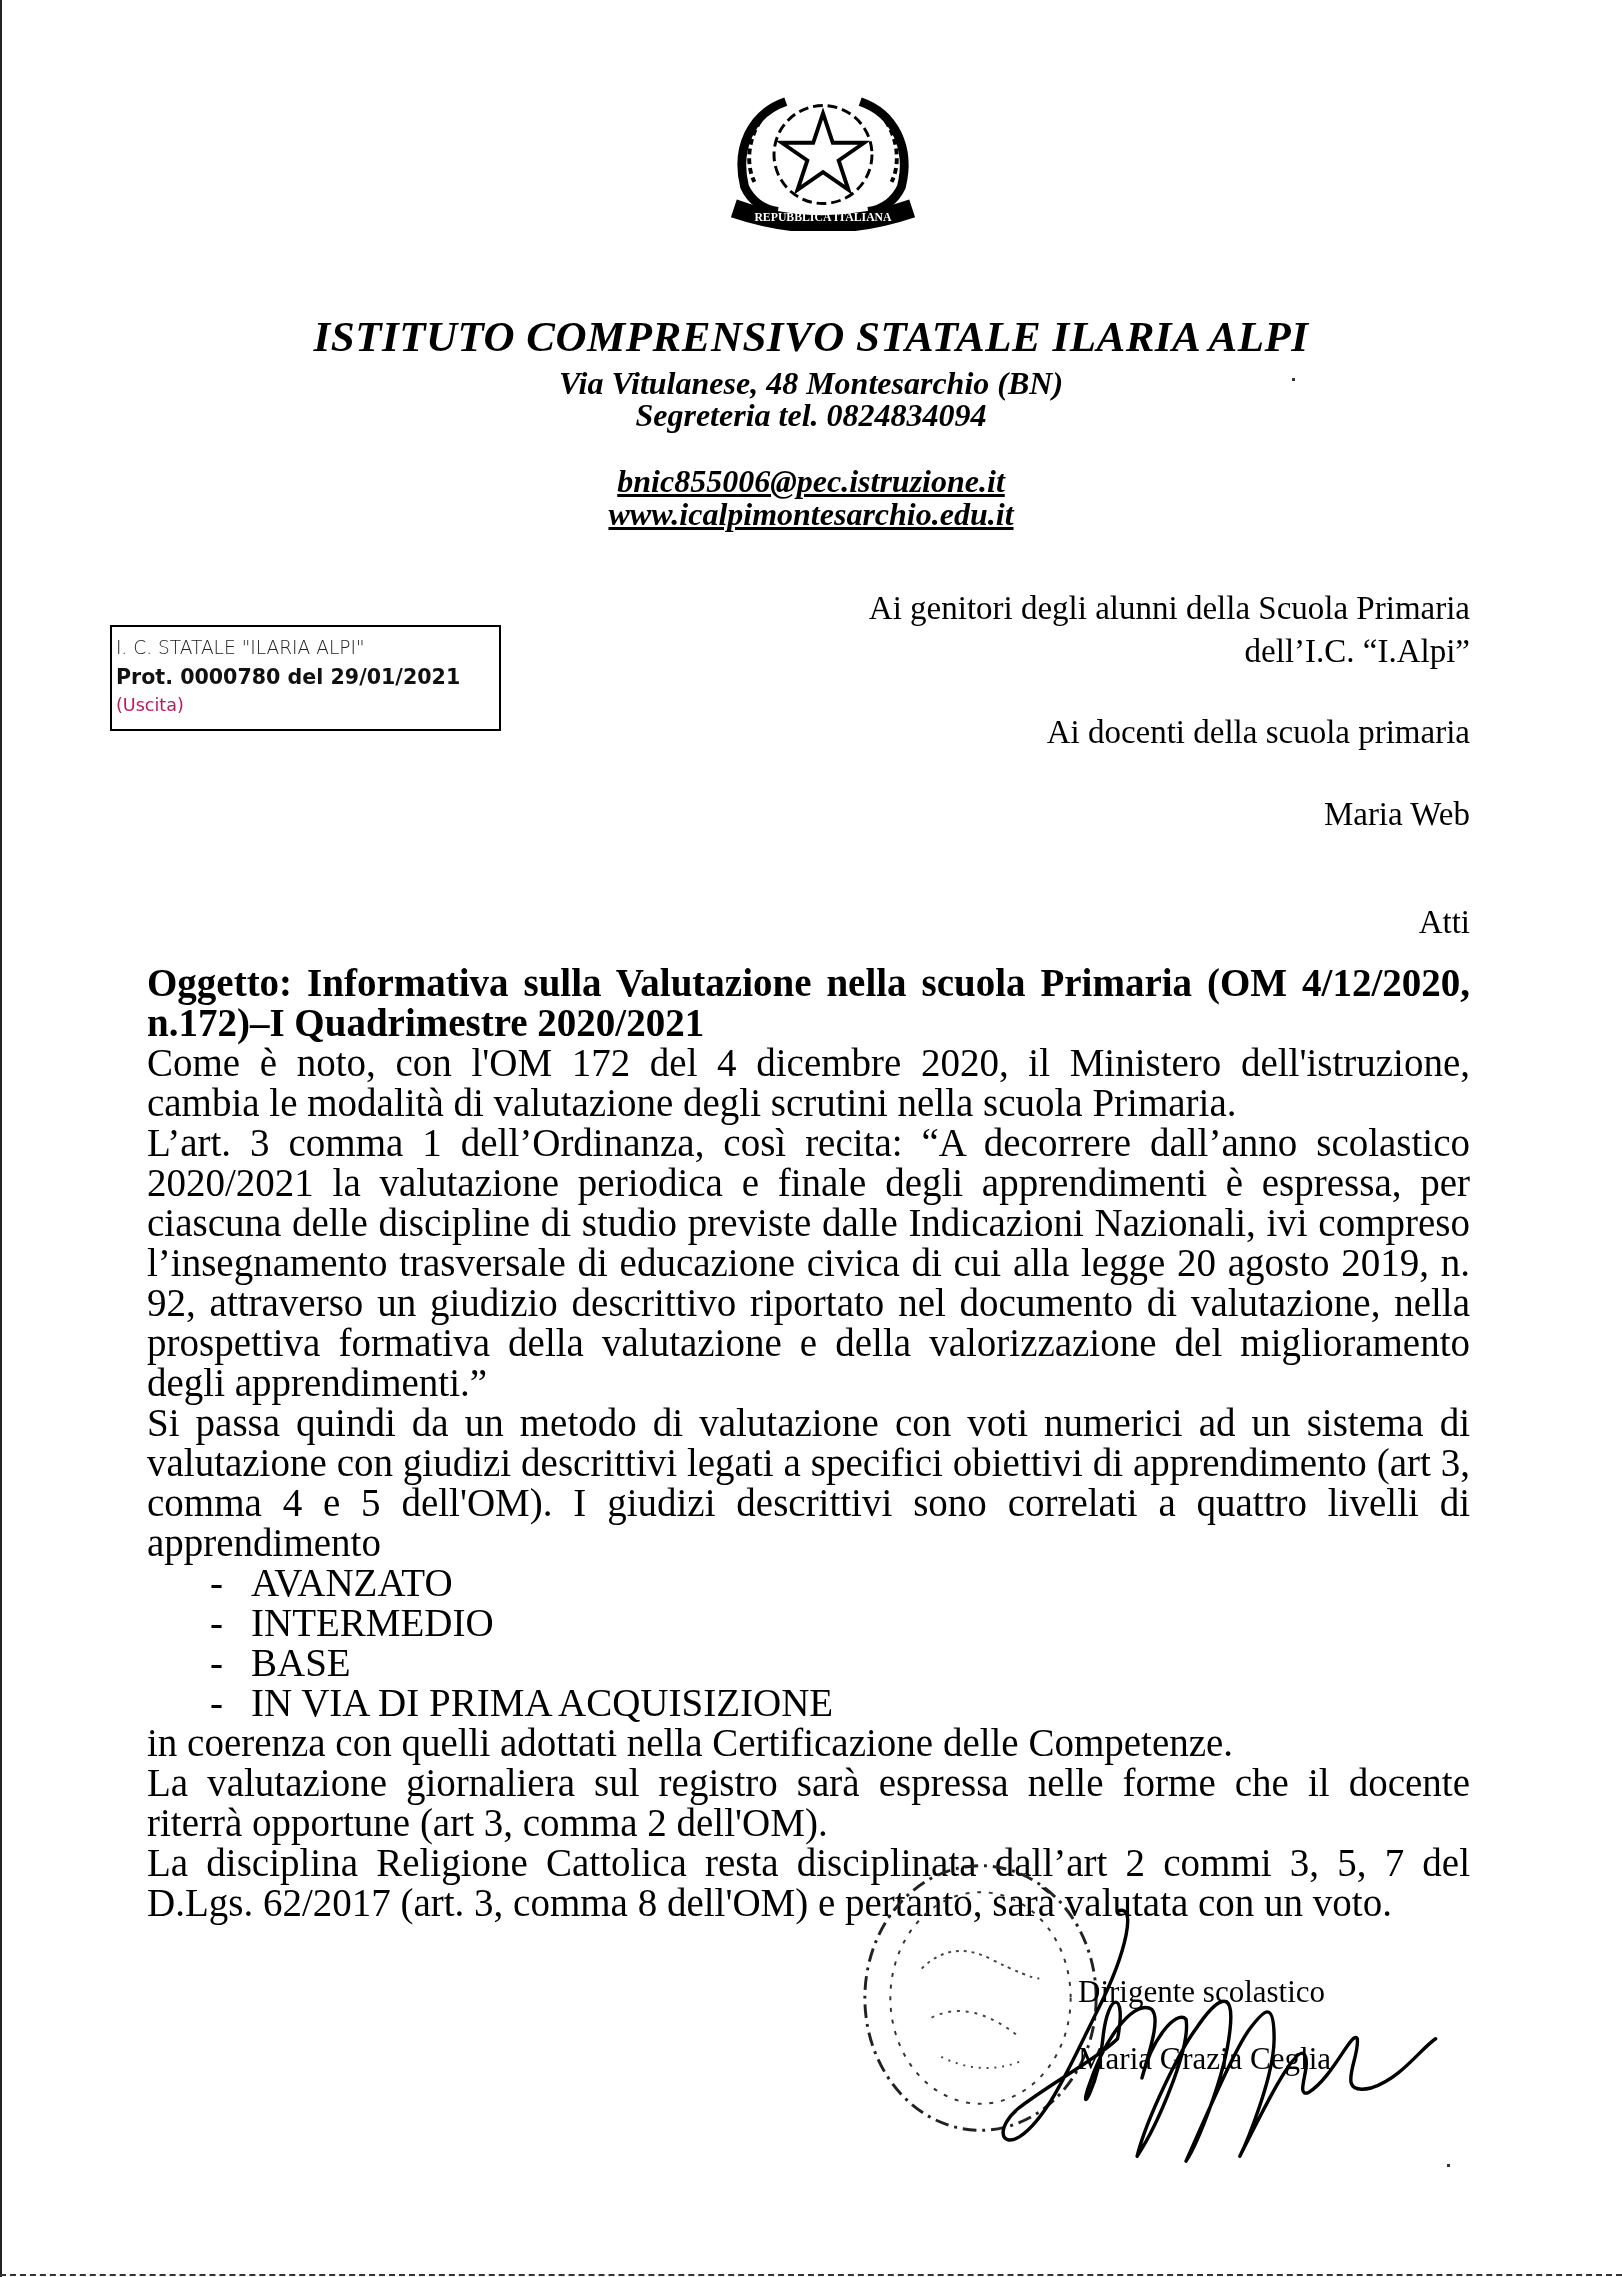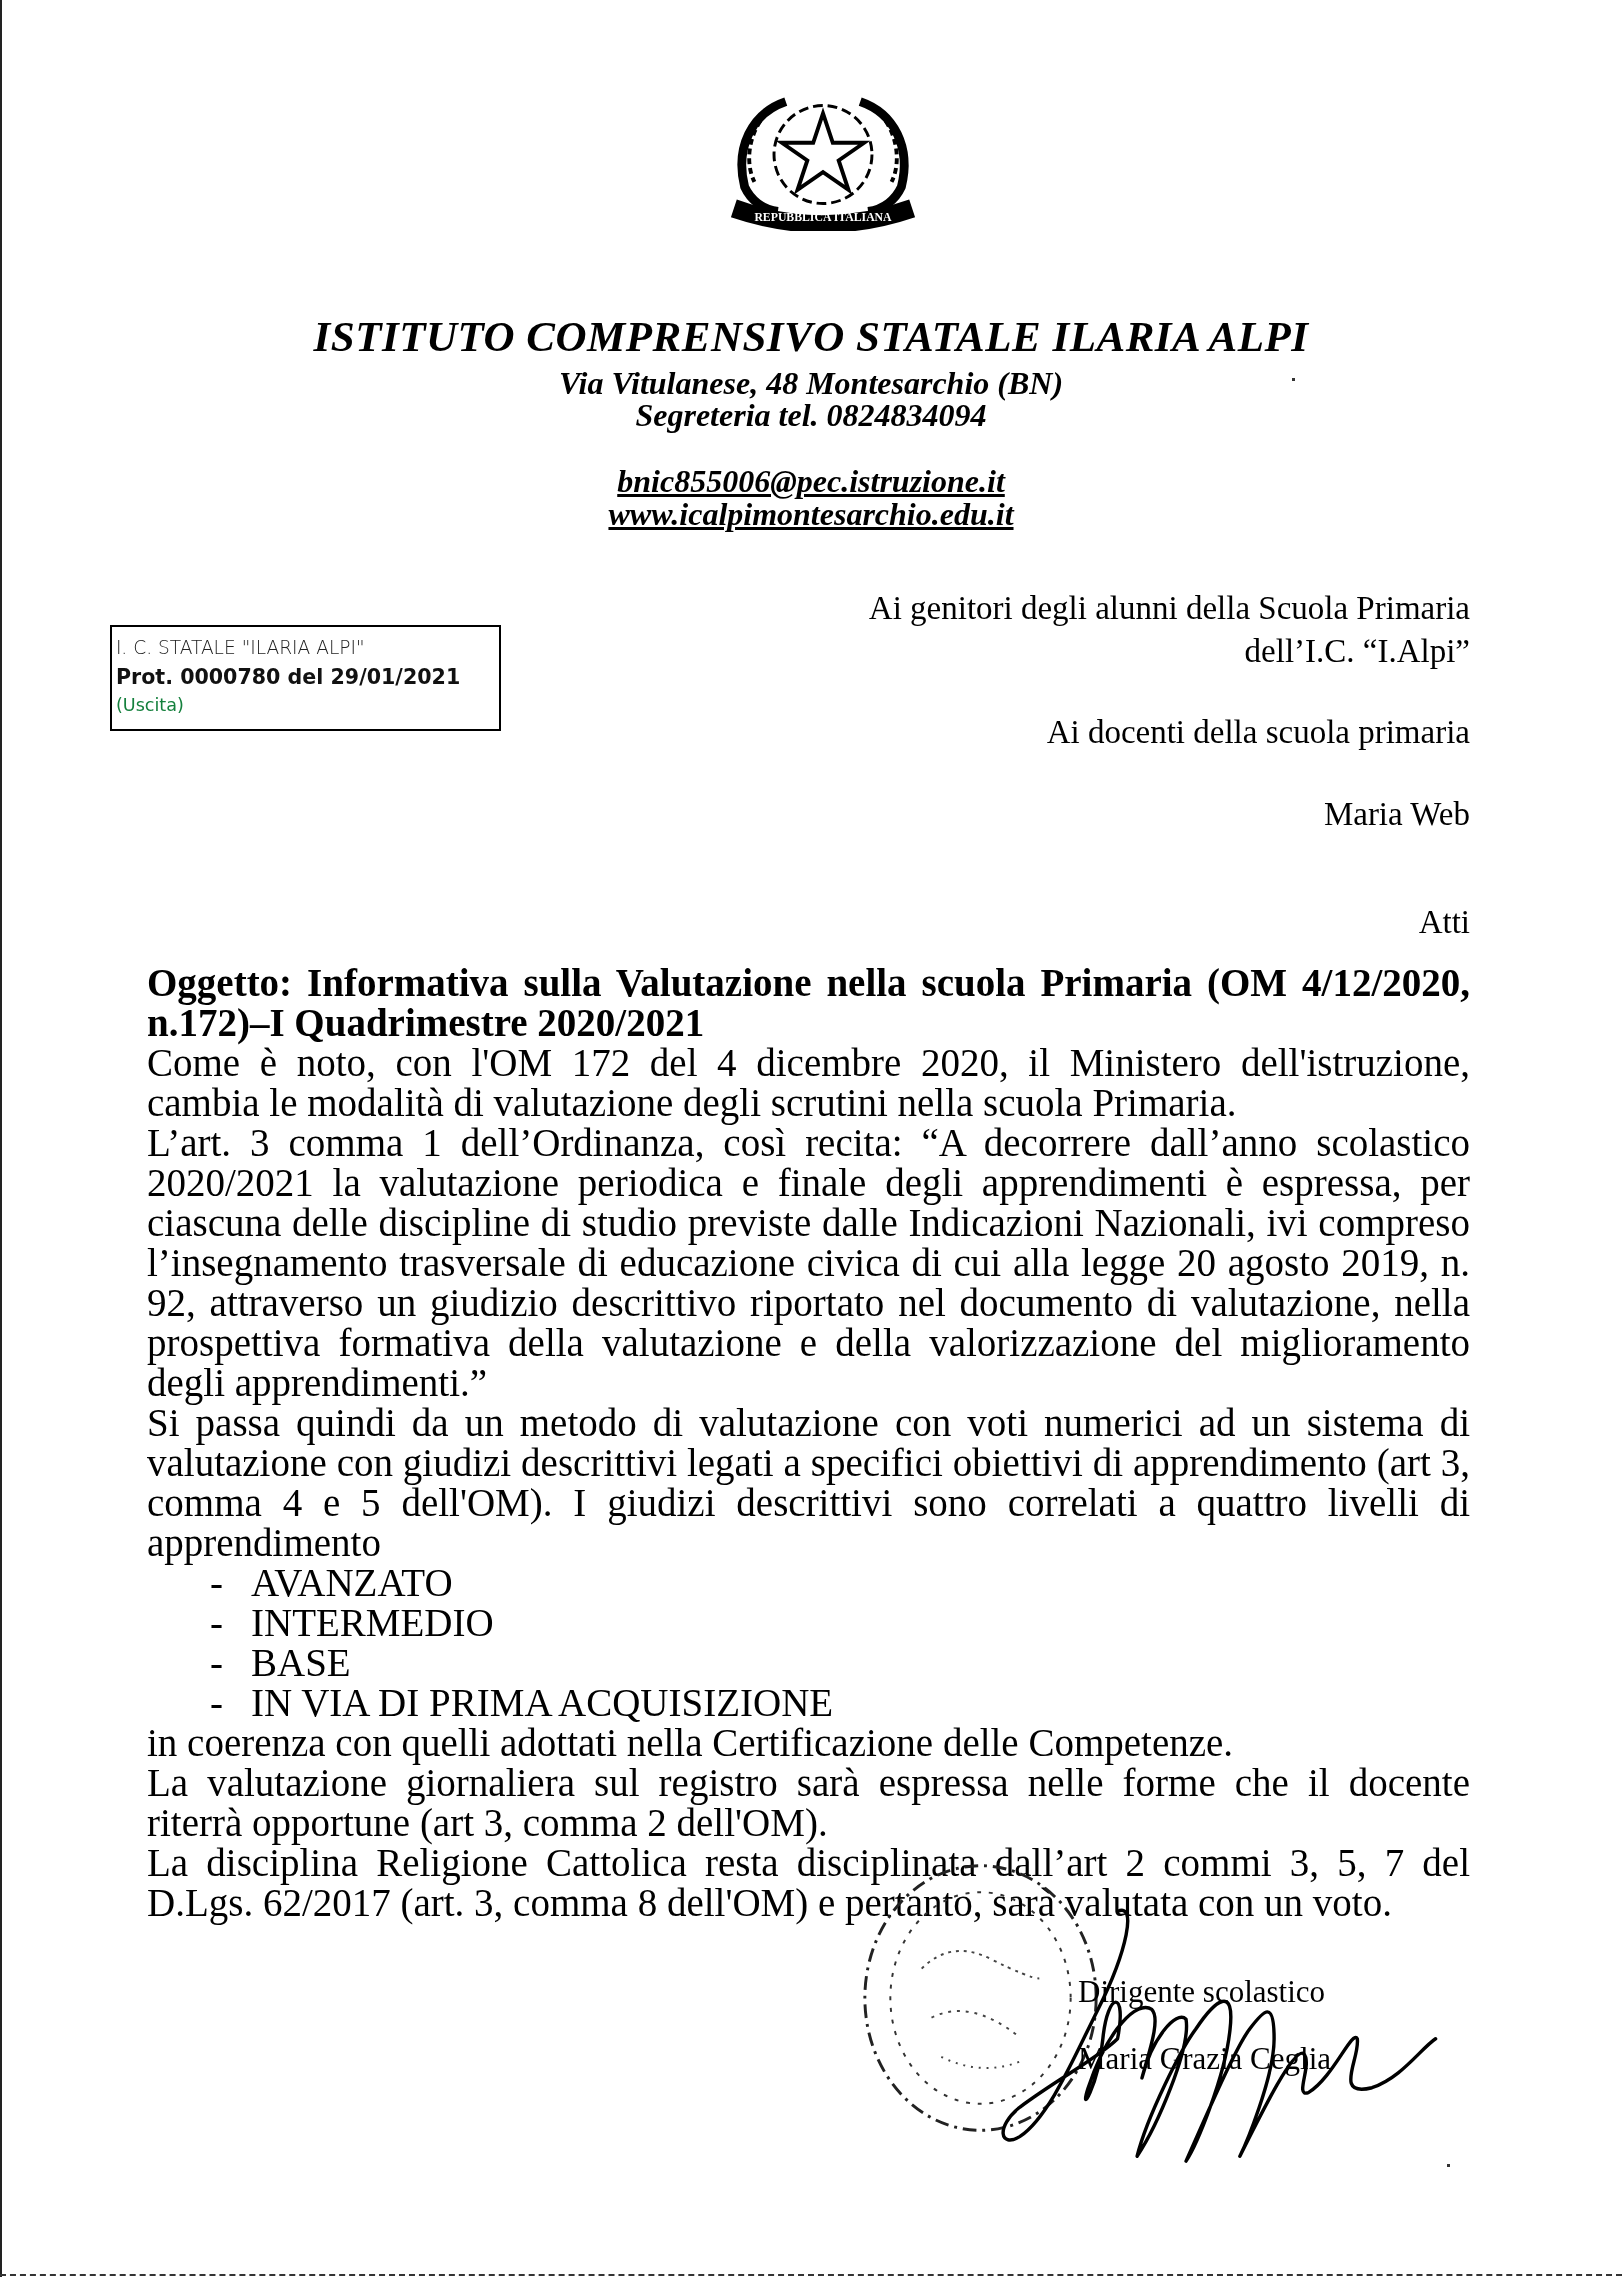--- a/index.html
+++ b/index.html
@@ -17,21 +17,21 @@
   .addr-via { top: 365px; }
   .addr-tel { top: 397px; }
   .addr-mail { top: 429px; text-decoration: underline; }
   .addr-pec { top: 463px; text-decoration: underline; }
   .addr-web { top: 496px; text-decoration: underline; }
   .dot-mark { position: absolute; left: 1292px; top: 378px; width: 2.9px; height: 2.9px; background: #333; }
 
   .stamp { position: absolute; left: 110px; top: 625px; width: 391px; height: 106px; border: 2px solid #000; box-sizing: border-box; padding: 5.9px 5.9px 0 3.9px; font-family: "DejaVu Sans", sans-serif; }
   .stamp .s1 { font-size: 18.6px; font-weight: 300; color: #222; line-height: 29px; }
   .stamp .s2 { font-size: 20.6px; font-weight: bold; line-height: 31px; color: #111; }
-  .stamp .s3 { font-size: 17.6px; color: #15803d; line-height: 25.5px; }
+  .stamp .s3 { font-size: 17.6px; color: #be185d; line-height: 25.5px; }
 
   .recip { position: absolute; right: 152px; text-align: right; font-size: 33px; font-family: "Liberation Serif", serif; white-space: nowrap; }
   .r1 { top: 590px; }
   .r2 { top: 633px; }
   .r3 { top: 714px; }
   .r4 { top: 796px; }
   .r5 { top: 904px; }
 
   .body { position: absolute; left: 147px; top: 963px; width: 1323px; font-size: 39px; line-height: 40px; font-family: "Liberation Serif", serif; }
   .body p { margin: 0; text-align: justify; }

